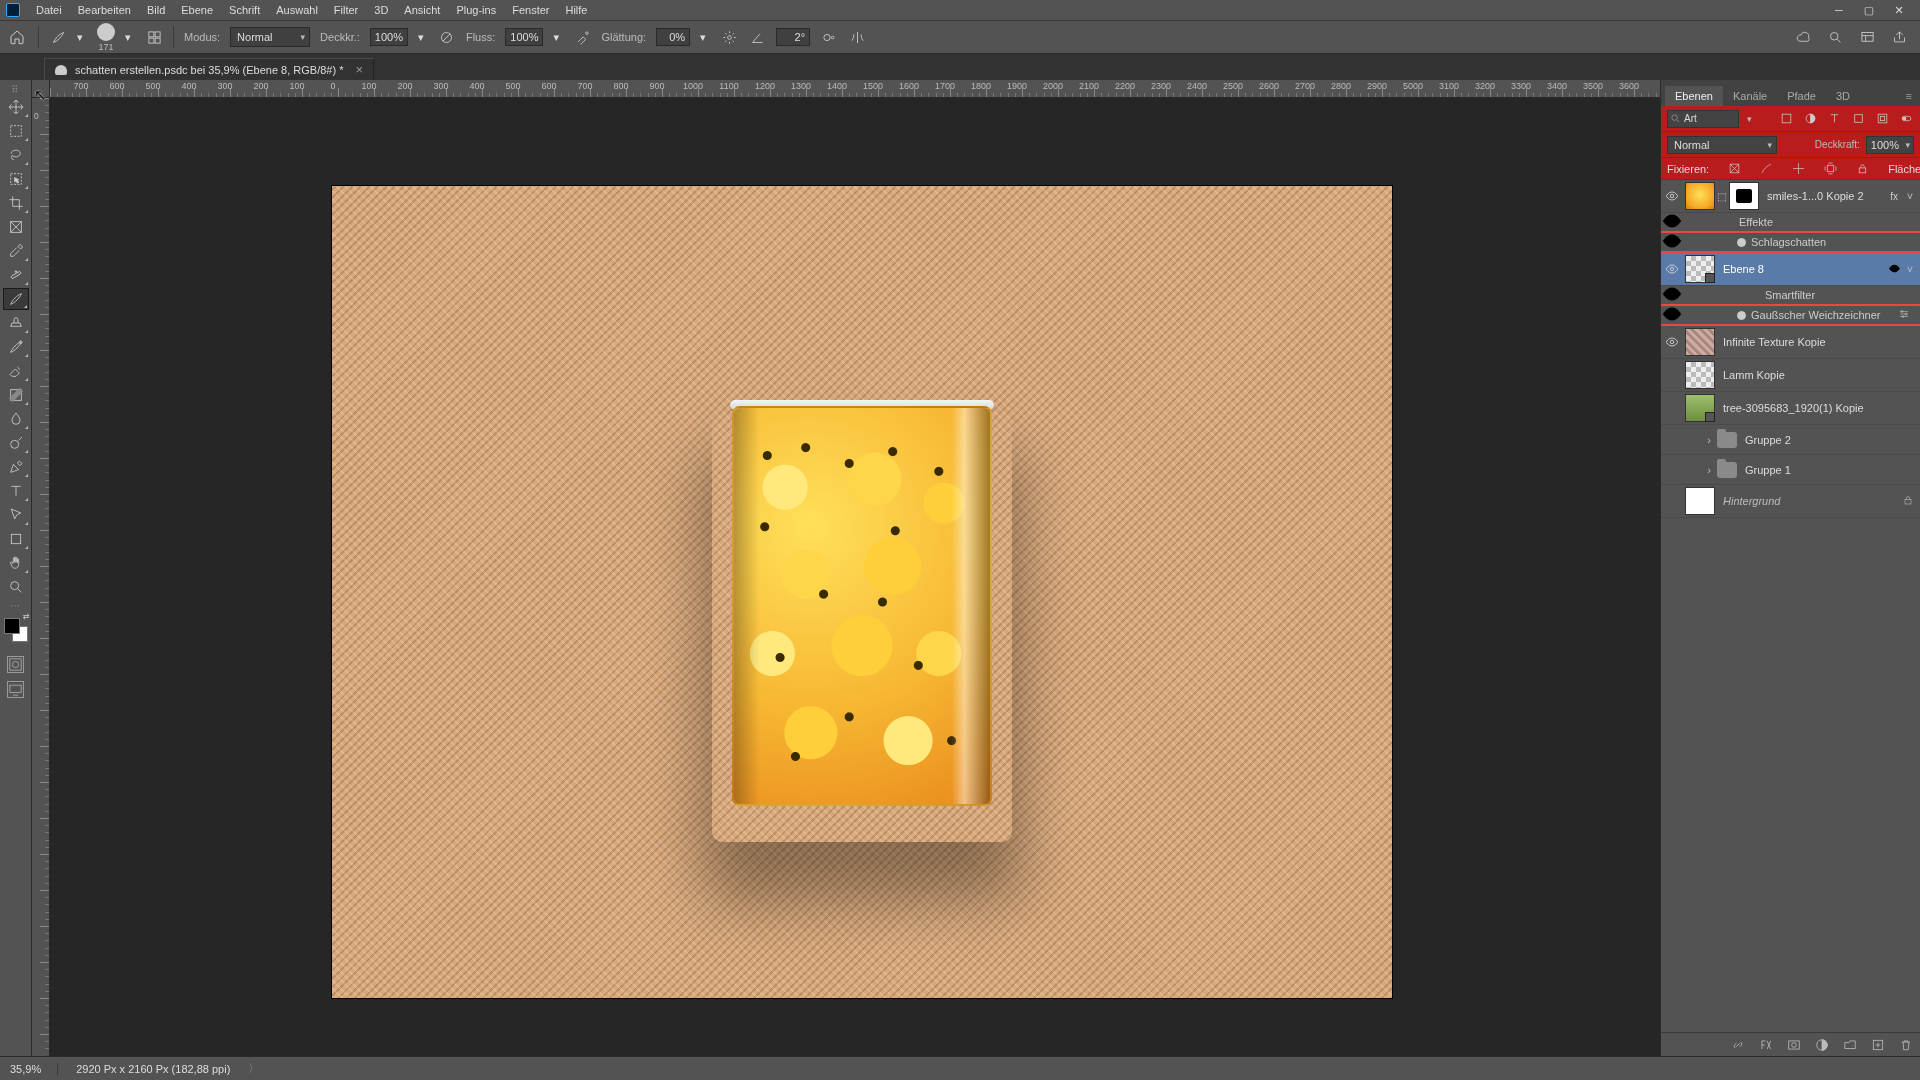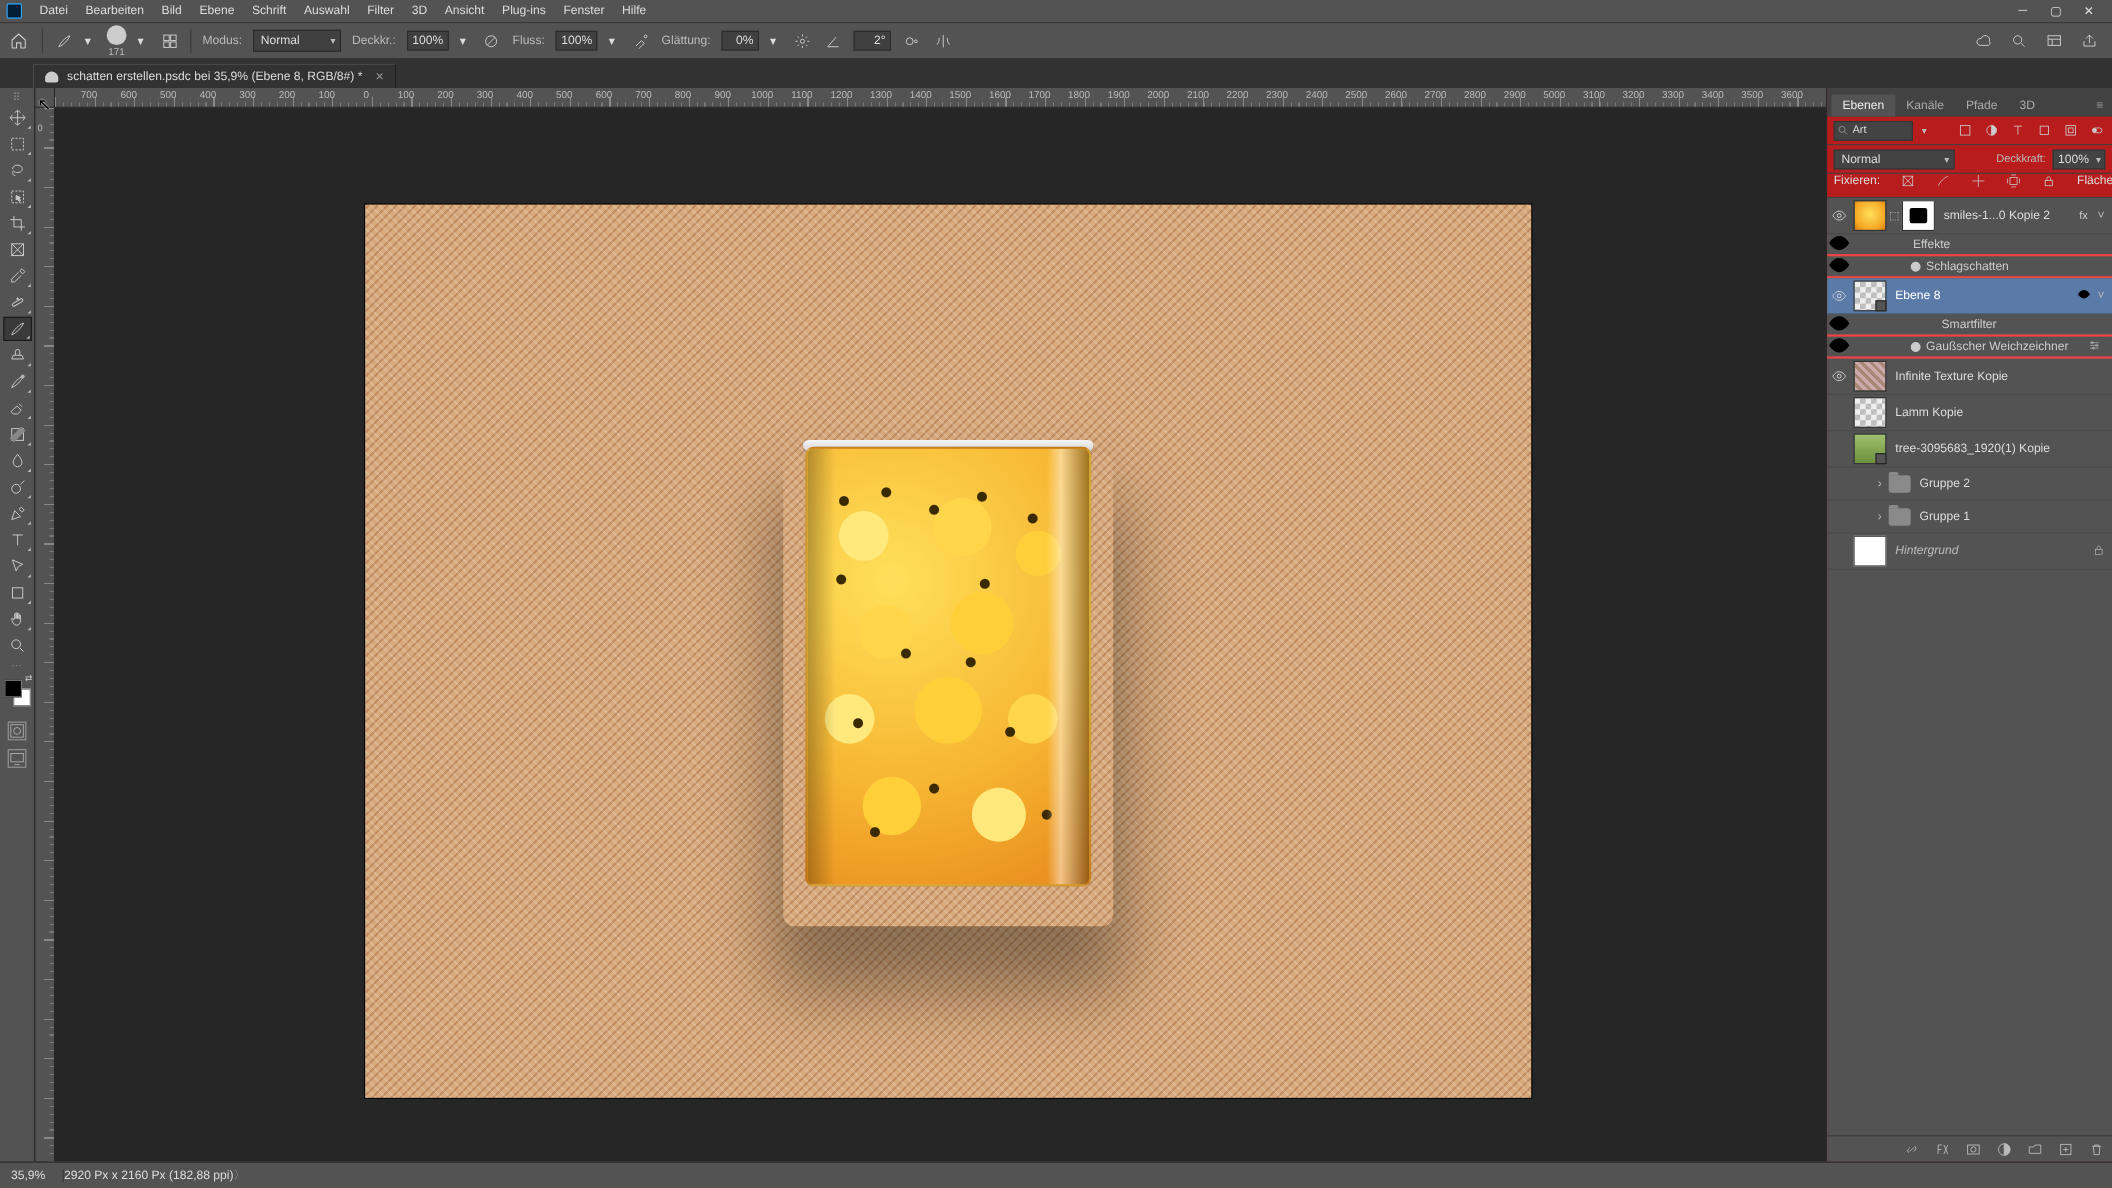--- a/index.html
+++ b/index.html
@@ -24,21 +24,21 @@
 #optbar label{color:#bbb}
 #optbar .sel{background:#404040;border:1px solid #2a2a2a;height:20px;padding:0 20px 0 6px;min-width:80px;display:flex;align-items:center;position:relative}
 #optbar .sel::after{content:"▾";position:absolute;right:4px;font-size:9px;color:#bbb}
 #optbar .valbox{background:#404040;border:1px solid #2a2a2a;height:18px;padding:0 4px;min-width:34px;display:flex;align-items:center;justify-content:flex-end}
 #optbar .right{margin-left:auto;display:flex;align-items:center;gap:14px;padding-right:6px}
 #optbar .right svg{width:16px;height:16px;stroke:#ccc;fill:none;stroke-width:1.5}
 #optbar .ib{width:18px;height:18px;display:flex;align-items:center;justify-content:center}
 #optbar .ib svg{width:15px;height:15px;stroke:#ccc;fill:none;stroke-width:1.4}
 
 
-#tabbar{height:26px;background:#323232;display:flex;align-items:flex-end;padding-left:30px}
+#tabbar{height:26px;background:#323232;display:flex;align-items:flex-end;padding-left:44px}
 #tabbar .tab{background:#323232;border-top:1px solid #4a4a4a;border-left:1px solid #4a4a4a;border-right:1px solid #222;height:22px;display:flex;align-items:center;padding:0 10px;gap:8px}
 #tabbar .tab .cloud{width:12px;height:10px;background:#ccc;border-radius:6px 6px 2px 2px;position:relative}
 #tabbar .tab .title{color:#ddd;font-size:11px}
 #tabbar .tab .x{color:#999;font-size:13px;margin-left:4px}
 
 
 #workrow{position:absolute;top:80px;bottom:24px;left:0;right:0;display:flex}
 
 
 #toolbox{width:32px;background:#535353;border-right:1px solid #2a2a2a;display:flex;flex-direction:column;align-items:center;padding-top:4px;gap:2px}
@@ -136,21 +136,21 @@
 .srow .ic{width:16px;height:16px;display:flex;align-items:center;justify-content:center}
 .srow .ic svg{width:13px;height:13px;stroke:#ccc;fill:none;stroke-width:1.4}
 
 .brow{height:26px;display:flex;align-items:center;padding:0 6px;gap:6px;border-bottom:1px solid #404040}
 .brow .sel{background:#434343;border:1px solid #333;height:18px;padding:0 18px 0 6px;min-width:110px;display:flex;align-items:center;position:relative}
 .brow .sel::after{content:"▾";position:absolute;right:4px;font-size:9px;color:#bbb}
 .brow label{color:#bbb;font-size:10px;margin-left:auto}
 .brow .pct{background:#434343;border:1px solid #333;height:18px;padding:0 14px 0 4px;min-width:44px;position:relative;display:flex;align-items:center;justify-content:flex-end}
 .brow .pct::after{content:"▾";position:absolute;right:3px;font-size:9px;color:#bbb}
 
-.lrow{height:22px;display:flex;align-items:flex-start;padding:0 6px;gap:19px;border-bottom:1px solid #404040;font-size:10px;color:#bbb}
+.lrow{height:22px;display:flex;align-items:center;padding:0 6px;gap:19px;border-bottom:1px solid #404040;font-size:10px;color:#bbb}
 .lrow .lic{width:14px;height:14px}
 .lrow .lic svg{width:13px;height:13px;stroke:#ccc;fill:none;stroke-width:1.3}
 .lrow label{margin-left:auto}
 .lrow .pct{background:#434343;border:1px solid #333;height:16px;padding:0 14px 0 4px;min-width:44px;position:relative;display:flex;align-items:center;justify-content:flex-end}
 .lrow .pct::after{content:"▾";position:absolute;right:3px;font-size:9px;color:#bbb}
 
 
 .layers{flex:1;overflow:auto;background:#535353}
 .layer{display:flex;align-items:center;min-height:30px;padding:2px 4px 2px 0;border-bottom:1px solid #4a4a4a;gap:2px}
 .layer.sel{background:#5a7aa8}
@@ -187,21 +187,21 @@
 
 .groupthumb{width:20px;height:16px;background:#8a8a8a;border-radius:0 3px 3px 3px;position:relative;flex:none}
 .groupthumb::before{content:"";position:absolute;left:0;top:-3px;width:9px;height:3px;background:#8a8a8a;border-radius:2px 2px 0 0}
 
 
 .pfoot{height:24px;background:#535353;border-top:1px solid #3a3a3a;display:flex;align-items:center;justify-content:flex-end;padding:0 6px;gap:12px}
 .pfoot svg{width:14px;height:14px;stroke:#bbb;fill:none;stroke-width:1.4}
 .pfoot .fi{width:16px;height:16px;display:flex;align-items:center;justify-content:center}
 
 
-#status{position:absolute;left:0;right:0;bottom:0;height:24px;background:#535353;border-top:1px solid #2a2a2a;display:flex;align-items:center;padding:0 10px;color:#ccc;font-size:11px}
+#status{position:absolute;left:0;right:0;bottom:0;height:24px;background:#535353;border-top:1px solid #2a2a2a;display:flex;align-items:center;padding:0 10px;gap:18px;color:#ccc;font-size:11px}
 #status .sbox{border-right:1px solid #3a3a3a;padding-right:16px}
 #status .chev{color:#999}
 </style>
 </head>
 <body>
 
 <div id="menubar">
   <div class="ps-logo"></div>
   <div class="menu-item">Datei</div>
   <div class="menu-item">Bearbeiten</div>

